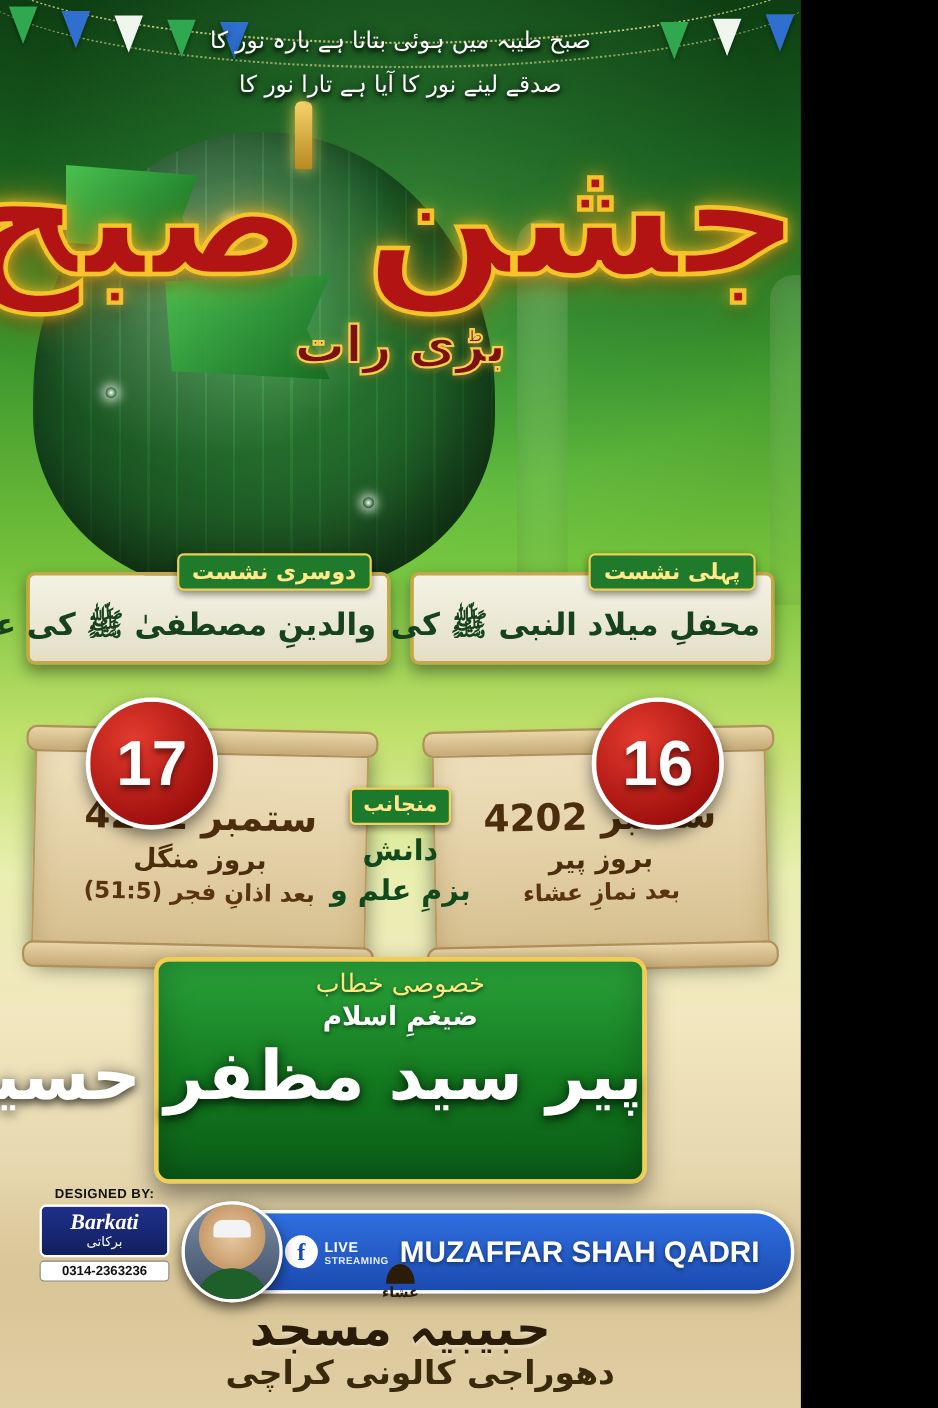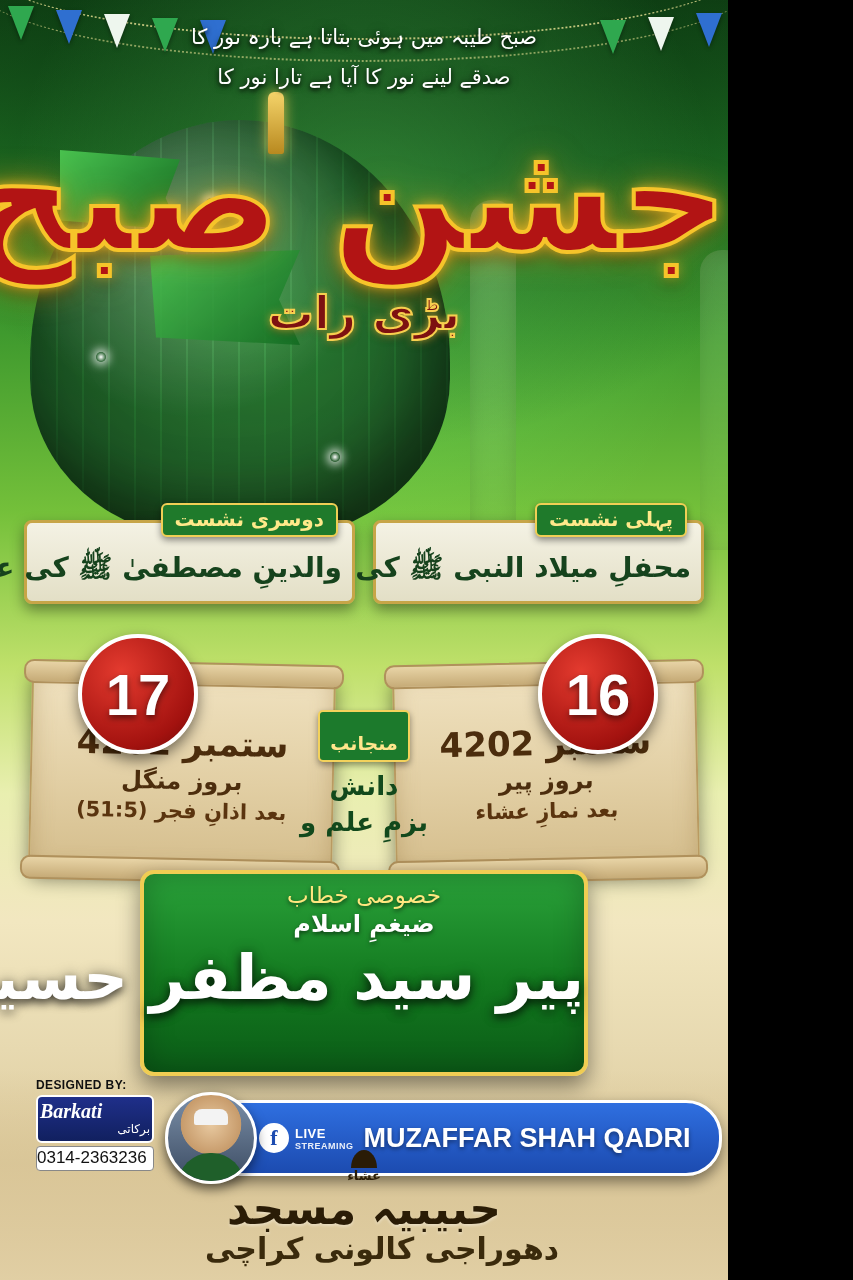--- a/index.html
+++ b/index.html
@@ -286,21 +286,21 @@
     font-size: 26px;
     font-weight: bold;
     line-height: 1.4;
   }
   .center-tag .ribbon {
     display: inline-block;
     background: #1c7a2c;
     color: #ffe68c;
     border: 2px solid #f3d25c;
     border-radius: 5px;
-    padding: 18px 10px 3px;
+    padding: 0 10px 3px;
     font-size: 19px;
     margin-bottom: 6px;
     box-shadow: 0 3px 6px rgba(0,0,0,.4);
   }
 
   
   .speaker-panel {
     position: absolute;
     top: 870px;
     left: 140px;
@@ -413,20 +413,21 @@
     background: #1f5f2a;
     border-radius: 32px 32px 0 0;
   }
 
   
   .designer {
     position: absolute;
     left: 36px;
     top: 1078px;
     width: 118px;
+    text-align: center;
     z-index: 8;
   }
   .designer .dtitle {
     font-size: 12px;
     font-weight: bold;
     color: #101010;
     letter-spacing: .4px;
   }
   .designer .dbox {
     margin-top: 3px;
@@ -445,22 +446,22 @@
   }
   .designer .durdu {
     font-size: 12px;
     margin-top: 1px;
   }
   .designer .dphone {
     margin-top: 3px;
     background: #ffffff;
     border: 1px solid #888;
     border-radius: 4px;
-    font-size: 17px;
-    font-weight: normal;
+    font-size: 12px;
+    font-weight: bold;
     color: #111;
     padding: 1px 0 2px;
   }
 
   
   .venue {
     position: absolute;
     bottom: 14px;
     left: 0; right: 0;
     text-align: center;

